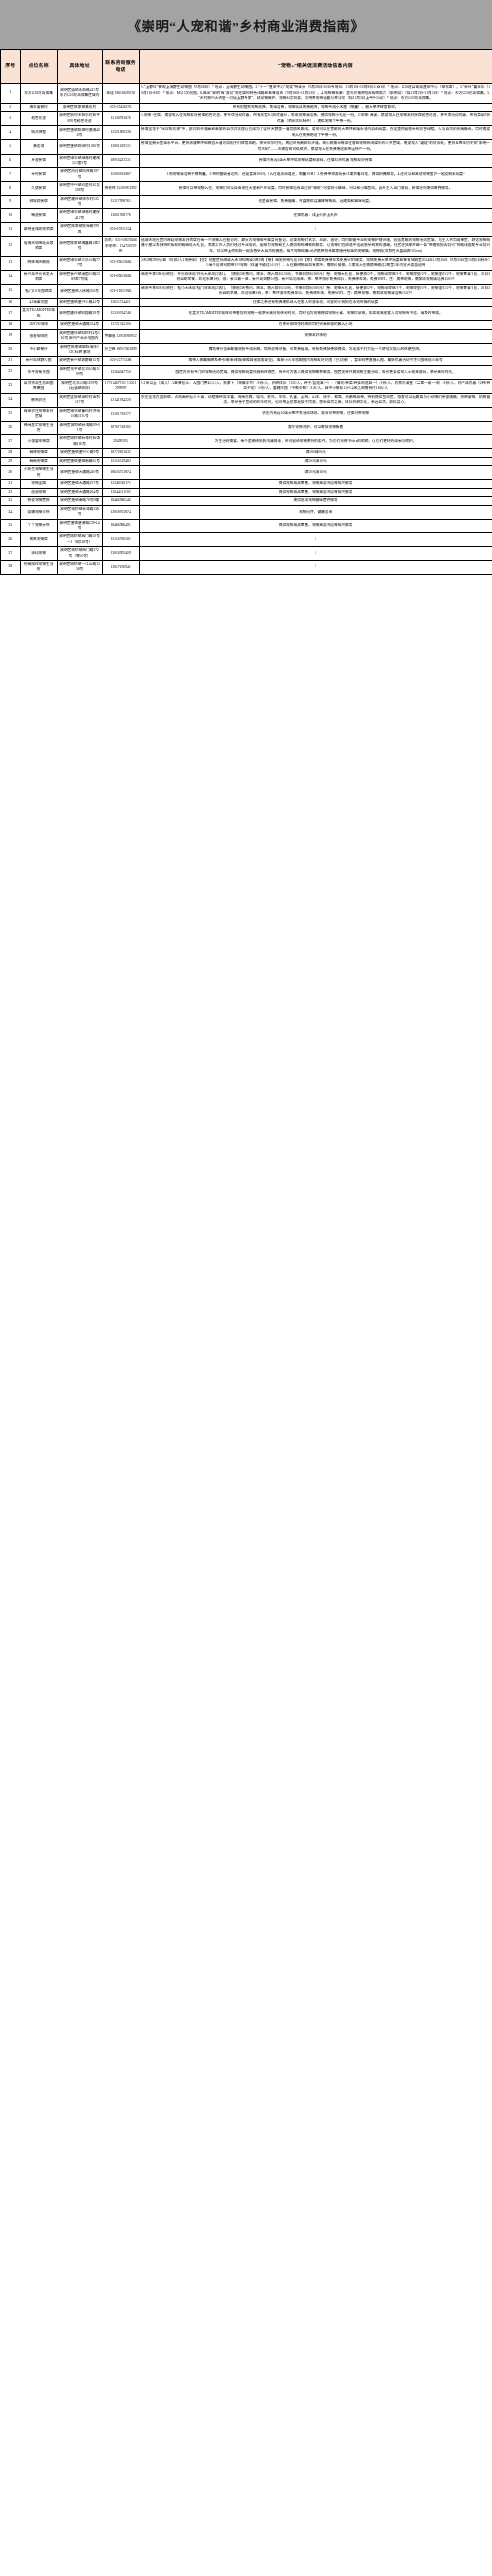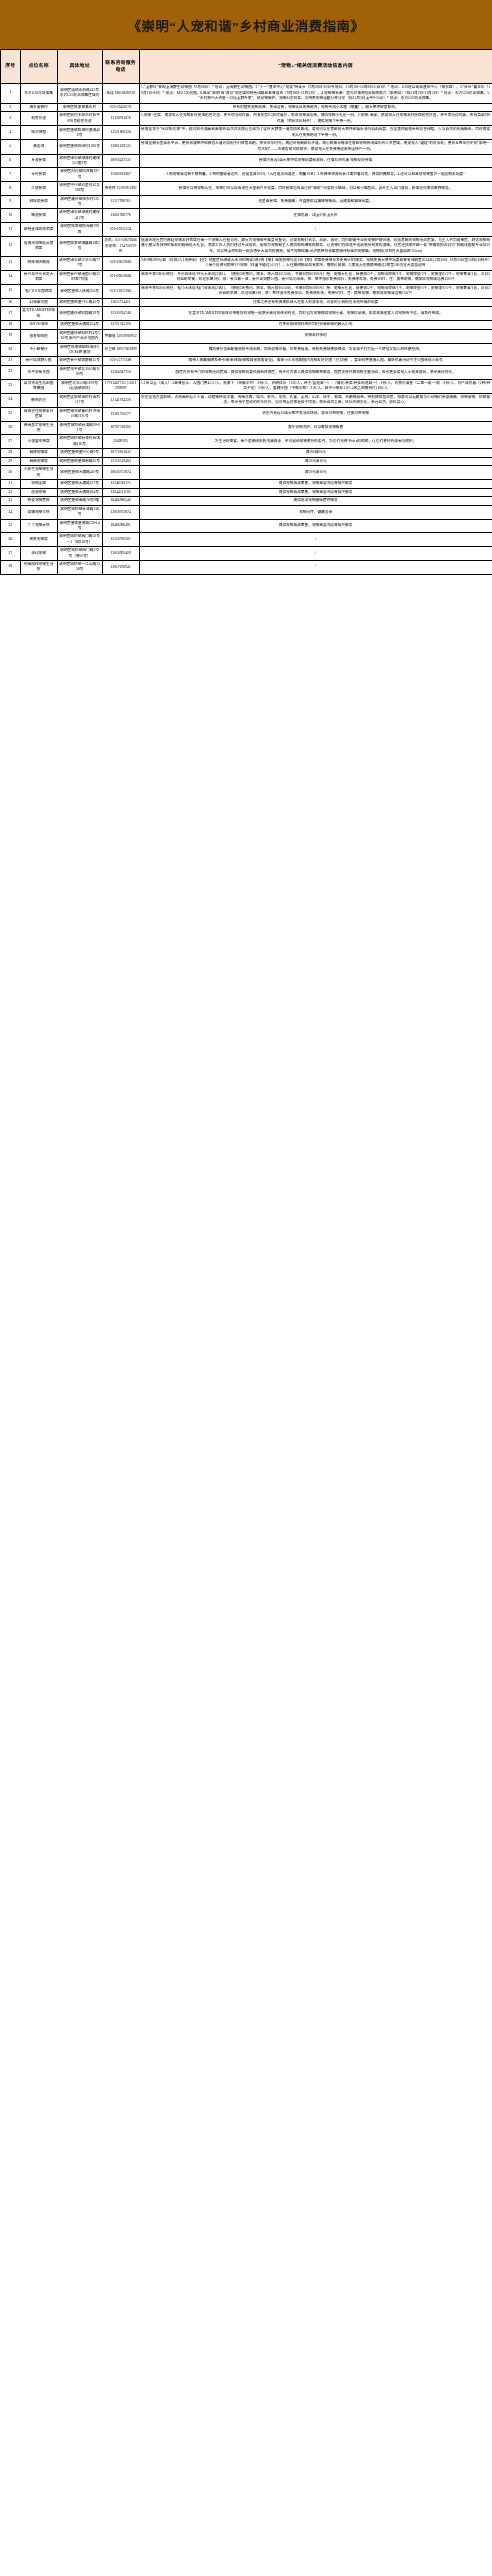--- a/index.html
+++ b/index.html
@@ -16,21 +16,21 @@
   }
   .page {
     width: 492px;
     position: relative;
     background: #ffffff;
   }
   
   .title-banner {
     width: 492px;
     height: 49px;
-    background: #a16207;
+    background: #a3a3a3;
     display: flex;
     align-items: center;
     justify-content: center;
     box-sizing: border-box;
   }
   .title-text {
     font-family: "Liberation Serif", "DejaVu Serif", serif;
     font-size: 13.4px;
     font-weight: 700;
     letter-spacing: 0.5px;

